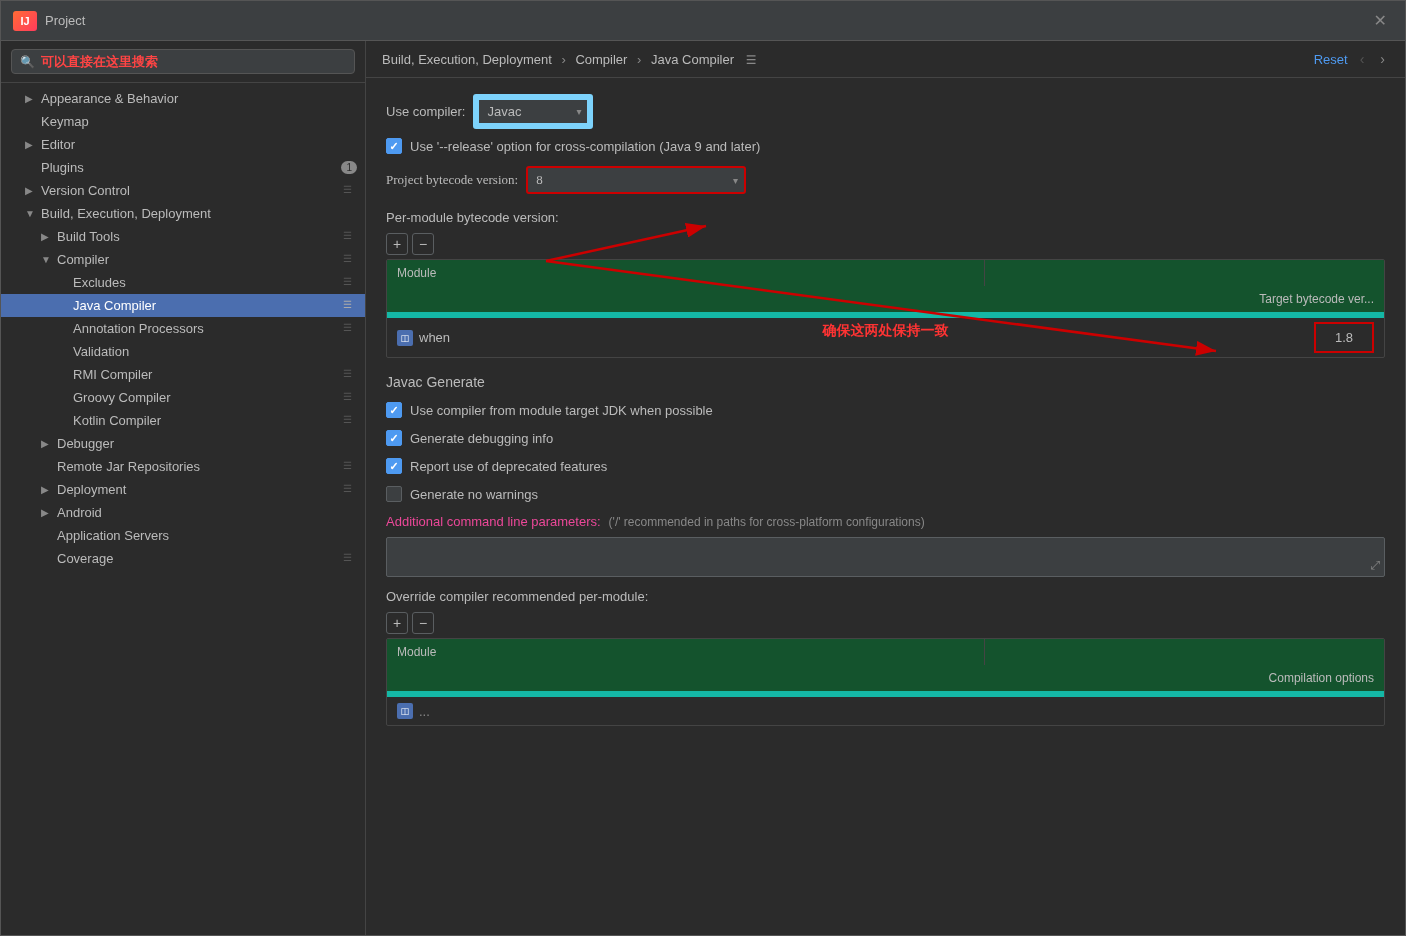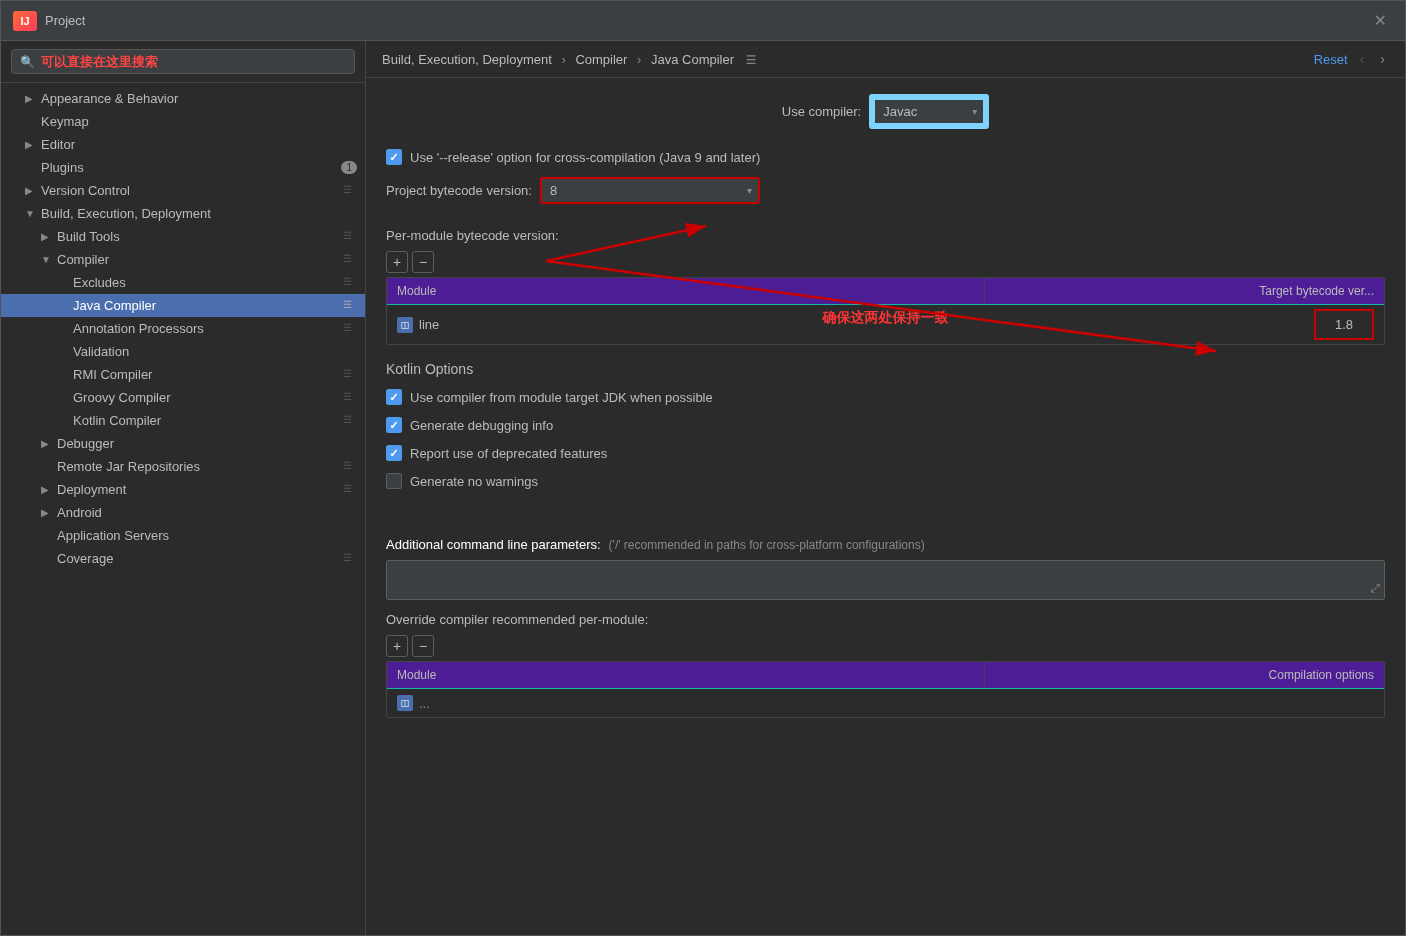--- a/index.html
+++ b/index.html
@@ -187,22 +187,21 @@
       padding: 16px 20px;
     }
     .settings-content::-webkit-scrollbar { width: 8px; }
     .settings-content::-webkit-scrollbar-track { background: #2b2b2b; }
     .settings-content::-webkit-scrollbar-thumb { background: #555; border-radius: 4px; }
 
     
     .row {
       display: flex;
       align-items: center;
-      margin-bottom: 20px;
-      justify-content: center;
+      margin-bottom: 9px;
     }
     .row-label {
       color: #bbb;
       margin-right: 8px;
       white-space: nowrap;
     }
     .select-box {
       background: #3c3f41;
       border: 6px solid #7dd3fc;
       border-radius: 3px;
@@ -245,21 +244,22 @@
     .checkbox-check {
       color: white;
       font-size: 11px;
       font-weight: bold;
     }
 
     
     .bytecode-row {
       display: flex;
       align-items: center;
-      margin-bottom: 24px;
+      margin-bottom: 16px;
+      font-family: Liberation Serif, serif;
     }
     .bytecode-label {
       color: #bbb;
       margin-right: 8px;
     }
     .bytecode-select {
       background: #3c3f41;
       border: 2px solid #cc0000;
       border-radius: 3px;
       padding: 4px 8px;
@@ -303,22 +303,23 @@
       font-size: 14px;
     }
     .table-wrap {
       border: 1px solid #444;
       border-radius: 2px;
       margin-bottom: 16px;
       overflow: hidden;
     }
     .table-header {
       display: flex;
-      background: #4c1d95;
-      border-bottom: 1px solid #14b8a6;
+      background: #14532d;
+      border-bottom: 6px solid #14b8a6;
+      flex-direction: column;
     }
     .th {
       padding: 6px 10px;
       color: #bbb;
       font-size: 12px;
       font-weight: normal;
       border-right: 1px solid #444;
     }
     .th:last-child { border-right: none; flex: 1; text-align: right; }
     .th.module-col { width: 60%; }
@@ -375,23 +376,22 @@
     .main-area-relative {
       position: relative;
       flex: 1;
       display: flex;
       flex-direction: column;
       overflow: hidden;
     }
 
     .additional-params-label {
       margin-bottom: 4px;
-      color: #ffffff;
-      font-size: 13px;
-      margin-top: 36px;
+      color: #ec4899;
+      font-size: 13px;
     }
     .text-area-like {
       background: #3c3f41;
       border: 1px solid #5a5e61;
       border-radius: 2px;
       min-height: 40px;
       margin-bottom: 12px;
       position: relative;
     }
     .expand-icon {
@@ -603,36 +603,36 @@
 
         <div class="table-wrap" style="position:relative;">
           <div class="table-header">
             <div class="th module-col">Module</div>
             <div class="th" style="flex:1; text-align:right;">Target bytecode ver...</div>
           </div>
           <div class="table-body">
             <div class="tr">
               <div class="td module-col">
                 <div class="module-icon">◫</div>
-                <span>line</span>
+                <span>when</span>
               </div>
               <div class="td version-col" style="position:relative;">
                 <div style="position:relative; display:inline-block; border: 2px solid #cc0000; padding: 6px 8px; min-width:60px; text-align:center;">
                   <span>1.8</span>
                 </div>
               </div>
 
               <div style="position:absolute; left:50%; transform:translateX(-50%); top:4px;">
                 <span class="annotation-text-zh">确保这两处保持一致</span>
               </div>
             </div>
           </div>
         </div>
 
-        <div class="section-heading">Kotlin Options</div>
+        <div class="section-heading">Javac Generate</div>
 
         <div class="checkbox-row">
           <div class="checkbox">
             <span class="checkbox-check">✓</span>
           </div>
           <span>Use compiler from module target JDK when possible</span>
         </div>
         <div class="checkbox-row">
           <div class="checkbox">
             <span class="checkbox-check">✓</span>

